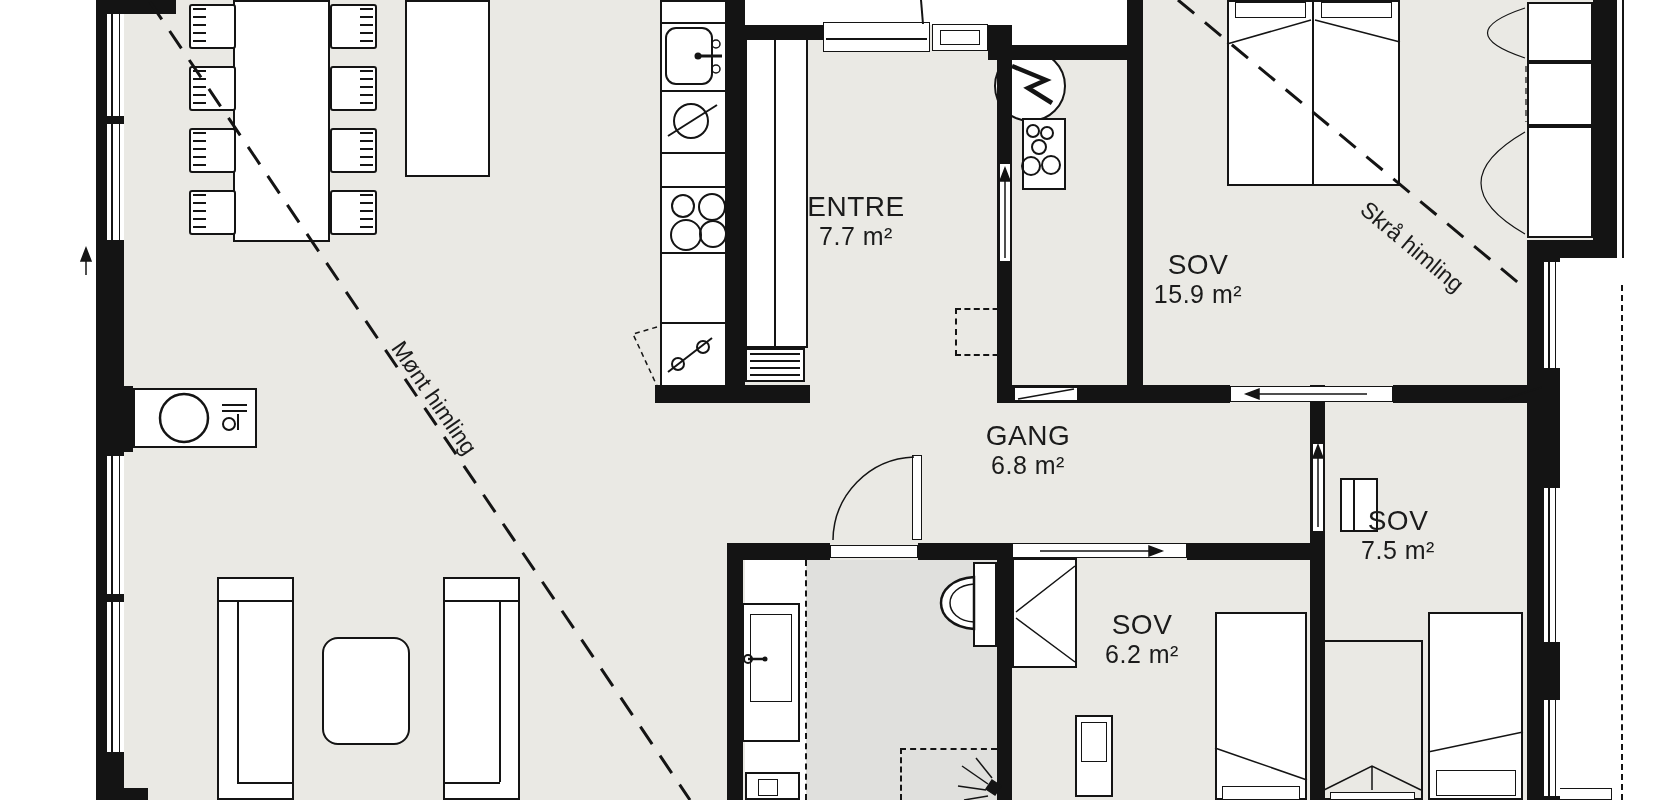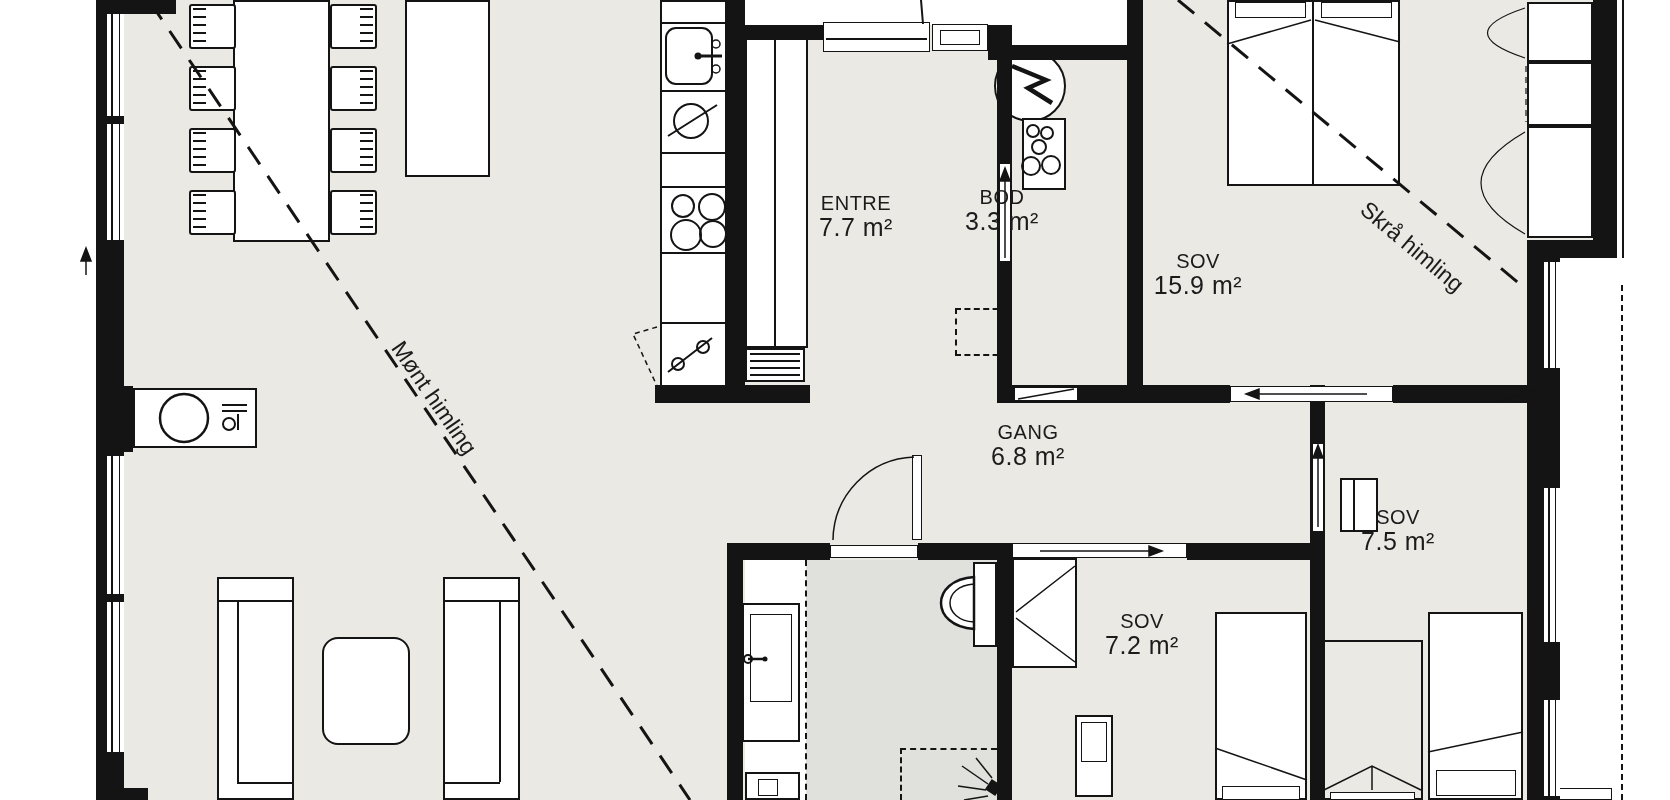--- a/index.html
+++ b/index.html
@@ -22,21 +22,21 @@
   .vl{position:absolute;width:2px;background:#141414;z-index:2;}
   .chair{position:absolute;width:47px;height:45px;background:#fff;border:2px solid #141414;
          border-radius:3px;box-sizing:border-box;z-index:2;}
   .chair .back{position:absolute;top:2px;bottom:2px;width:13px;
          background:repeating-linear-gradient(to bottom,#141414 0 2.5px,transparent 2.5px 8px);}
   .chair.cl .back{left:2px;} .chair.cr .back{right:2px;}
   .stripes{position:absolute;inset:3px;
          background:repeating-linear-gradient(to bottom,#141414 0 2px,transparent 2px 7px);}
   .ov{position:absolute;left:0;top:0;z-index:5;pointer-events:none;}
   .rlabel{position:absolute;text-align:center;z-index:6;line-height:1.1;letter-spacing:.5px;}
-  .rlabel .nm{display:block;font-size:20px;}
+  .rlabel .nm{display:block;font-size:28px;}
   .rlabel .ar{display:block;font-size:25px;}
   .rlabel.big .nm{font-size:31px;}
   .rlabel.big .ar{font-size:28px;}
   .diag-label{position:absolute;font-size:23px;white-space:nowrap;z-index:6;}
   .roofline-solid{position:absolute;width:0;border-left:2px solid #141414;z-index:1;}
   .roofline-dash{position:absolute;width:0;border-left:2.5px dashed #141414;z-index:1;}
   .badline{position:absolute;width:0;border-left:2px dashed #141414;z-index:2;}
   .shower{position:absolute;border-left:2px dashed #141414;border-top:2px dashed #141414;
           box-sizing:border-box;background:transparent;z-index:2;}
 </style>
@@ -279,37 +279,33 @@
     <g stroke="#141414" stroke-width="1.5" fill="#141414">
       <line x1="86" y1="275" x2="86" y2="256"></line>
         <path d="M 86,248 L 81,261 L 91,261 Z"></path>
     </g>
   </svg>
 
   <div class="rlabel" style="left:776px;top:192px;width:160px;">
     <span class="nm">ENTRE</span>
     <span class="ar">7.7 m²</span>
   </div>
-  <div class="rlabel" style="left:942px;top:186px;width:120px;">
-    <span class="nm">BOD</span>
-    <span class="ar">3.3 m²</span>
-  </div>
   <div class="rlabel" style="left:1118px;top:250px;width:160px;">
     <span class="nm">SOV</span>
     <span class="ar">15.9 m²</span>
   </div>
   <div class="rlabel" style="left:948px;top:421px;width:160px;">
     <span class="nm">GANG</span>
     <span class="ar">6.8 m²</span>
   </div>
   <div class="rlabel" style="left:1318px;top:506px;width:160px;">
     <span class="nm">SOV</span>
     <span class="ar">7.5 m²</span>
   </div>
   <div class="rlabel" style="left:1062px;top:610px;width:160px;">
     <span class="nm">SOV</span>
-    <span class="ar">7.2 m²</span>
+    <span class="ar">6.2 m²</span>
   </div>
 
   <div class="diag-label" style="left:434px;top:398px;transform:translate(-50%,-50%) rotate(55.5deg);">Mønt himling</div>
   <div class="diag-label" style="left:1412px;top:247px;transform:translate(-50%,-50%) rotate(40deg);">Skrå himling</div>
 
 </div>
 
 </body></html>

